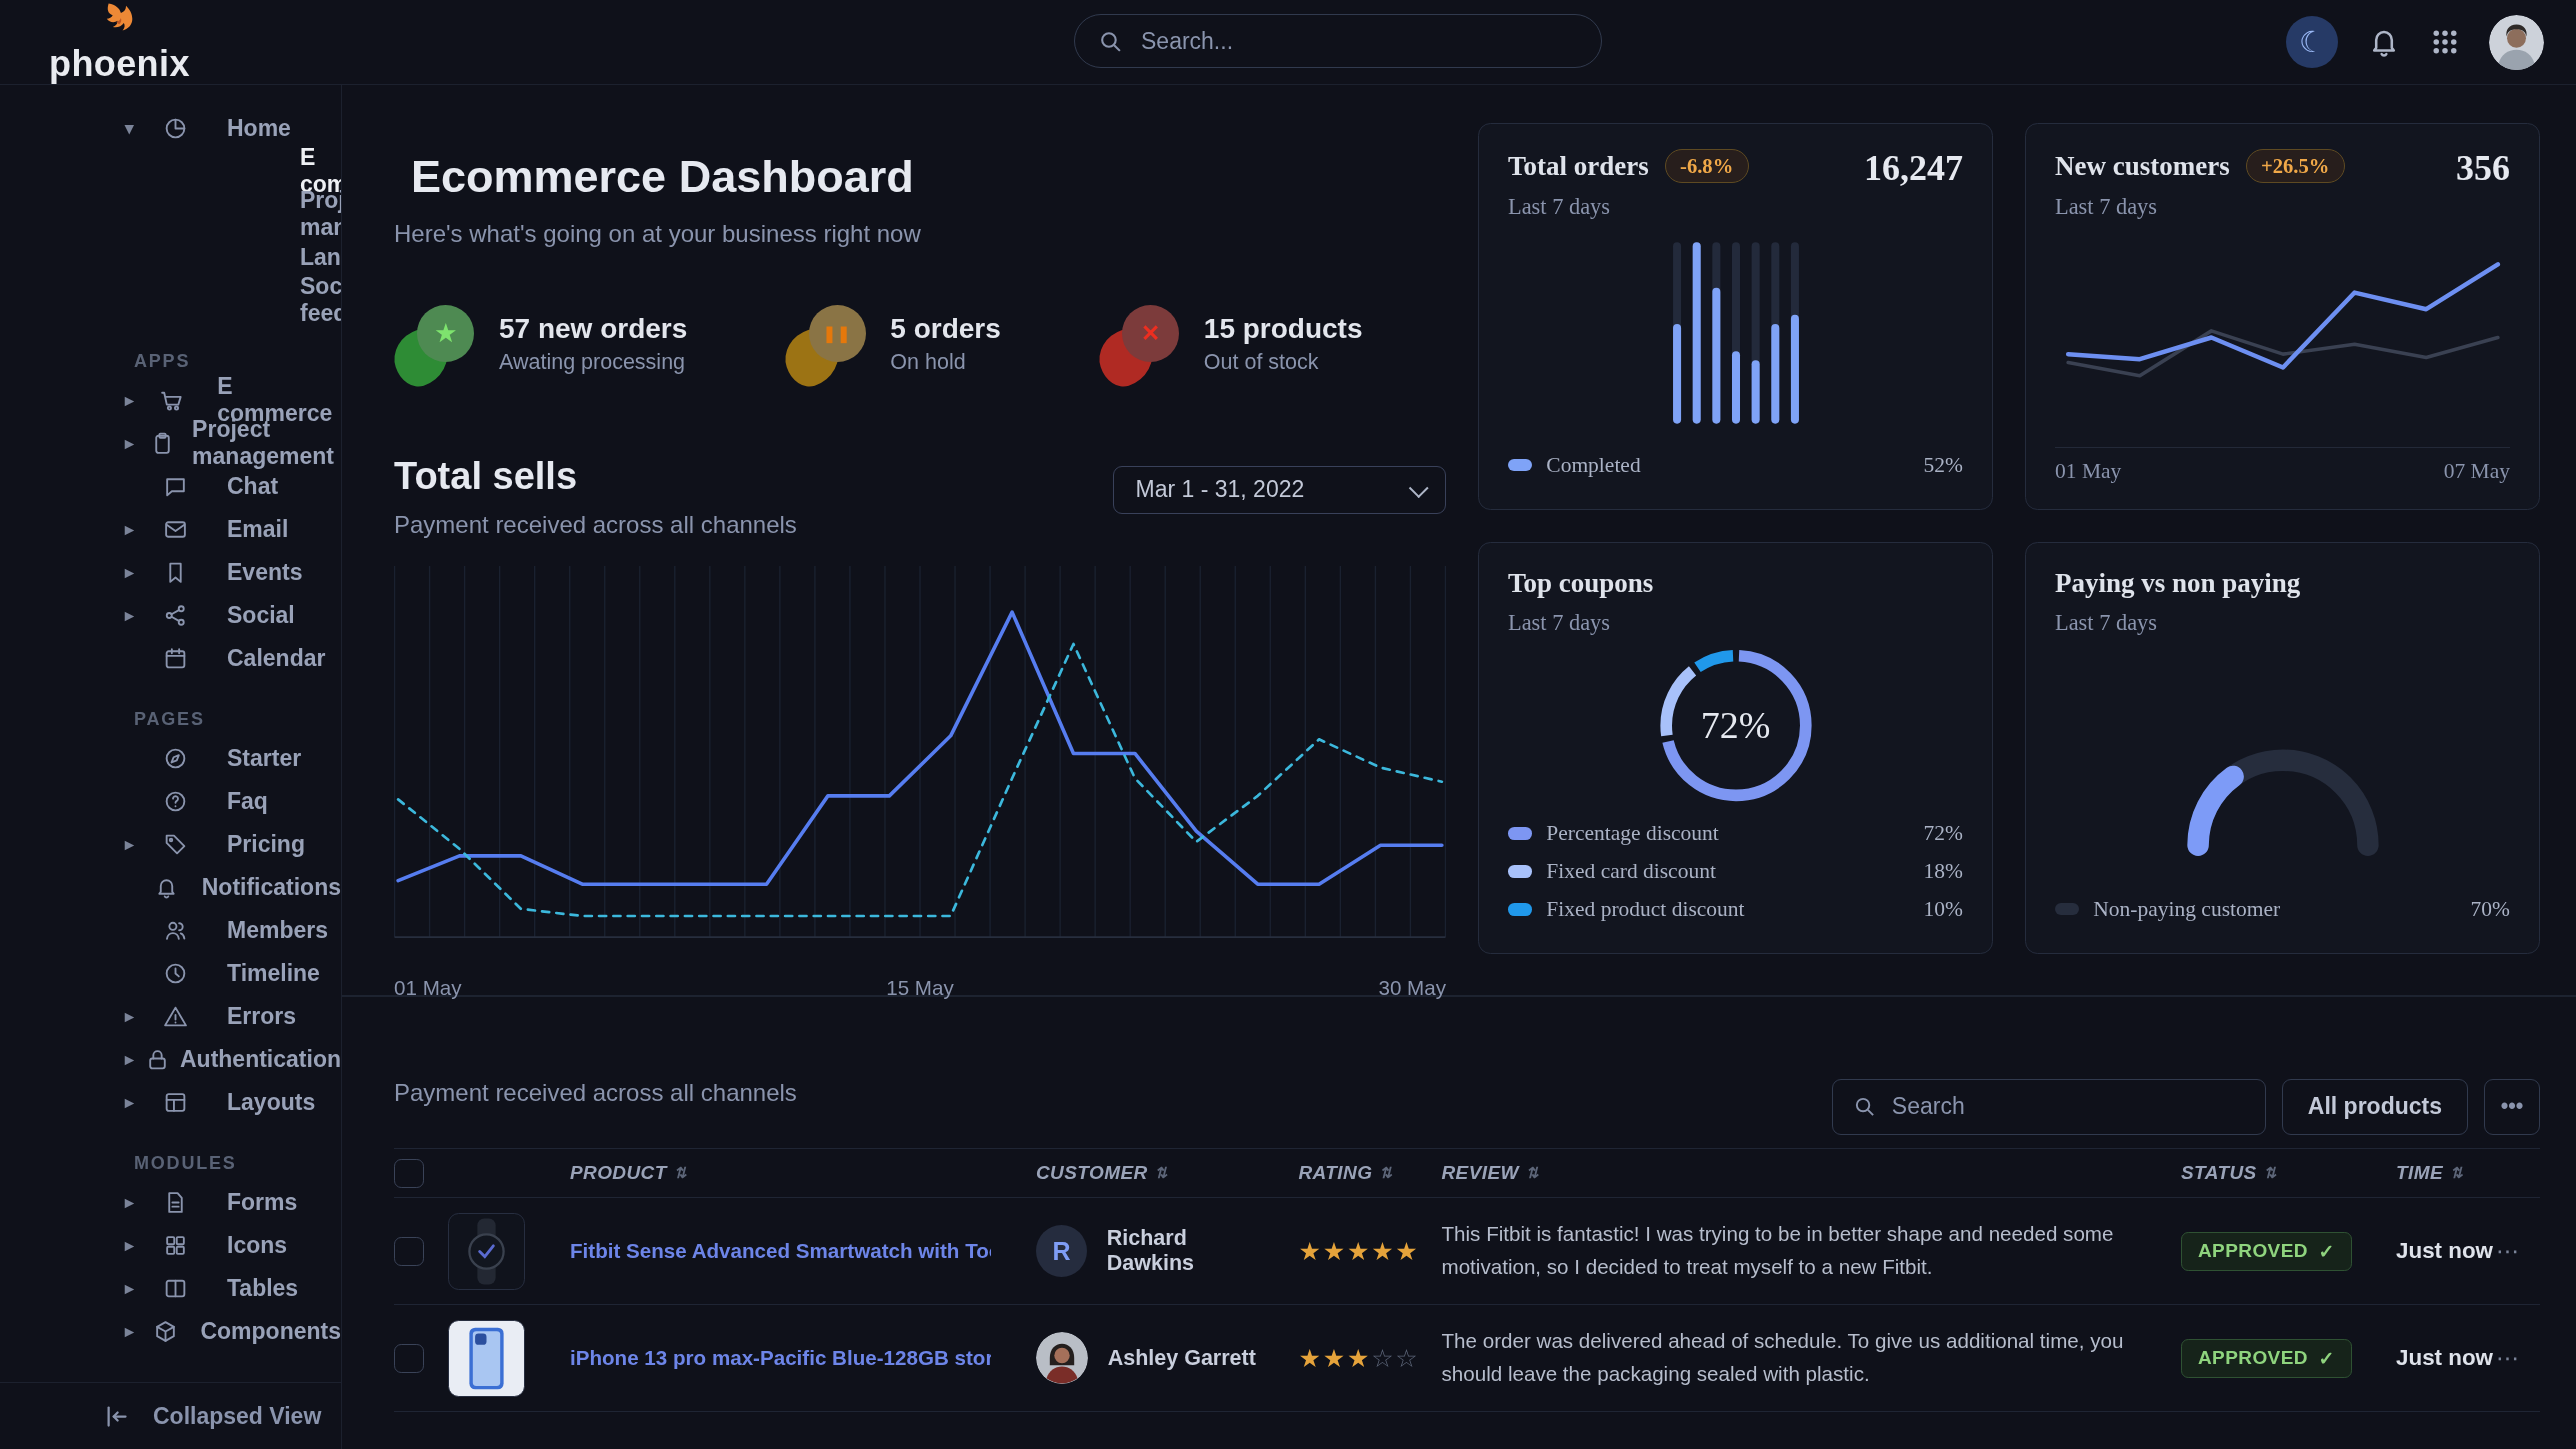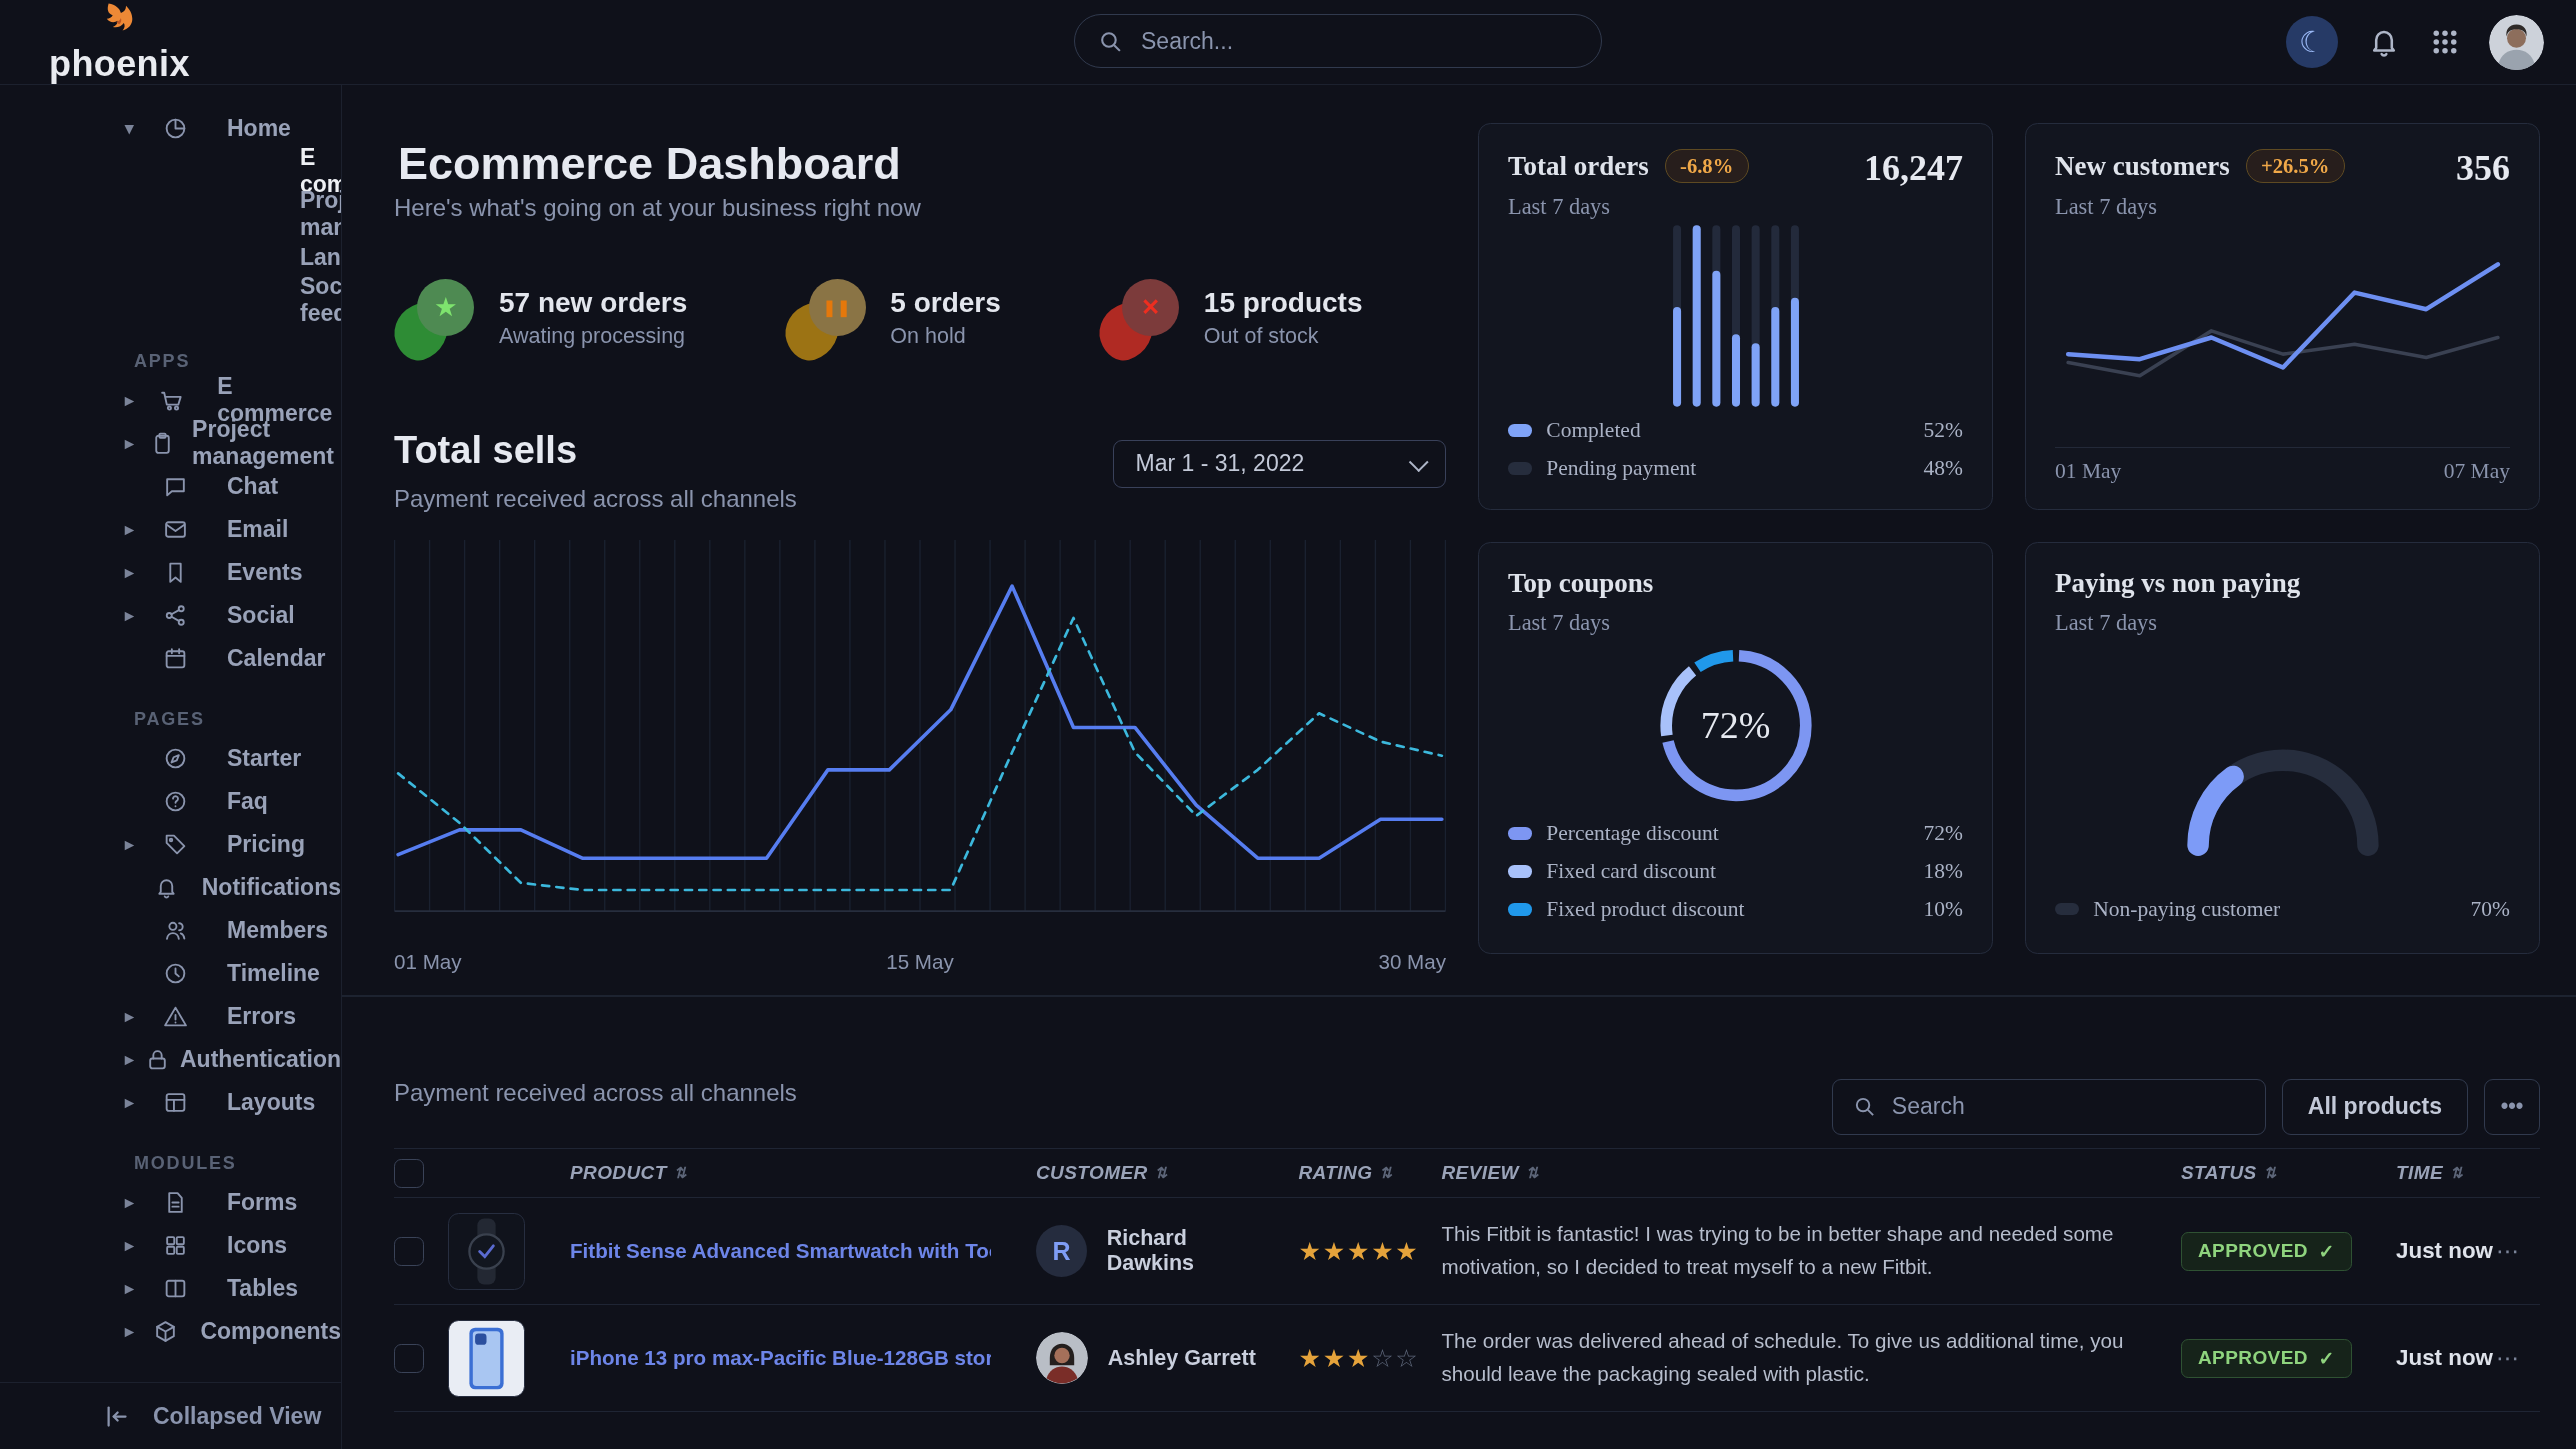--- a/index.html
+++ b/index.html
@@ -34,21 +34,21 @@
   .side-item .s-icon{width:64px;display:flex;align-items:center;color:#8a94ad;}
   .side-child{height:43px;display:flex;align-items:center;padding-left:300px;color:#99a2b8;
            font-size:23px;font-weight:600;cursor:pointer;}
   .side-child.active{color:#eef0f4;font-weight:700;}
   .side-footer{border-top:1.8px solid #1c212e;height:66px;display:flex;align-items:center;
            gap:23px;padding-left:103px;color:#8a94ad;font-size:23px;font-weight:600;cursor:pointer;}
   .content{flex:1;display:flex;flex-direction:column;overflow:hidden;}
   
   .dash{display:flex;gap:32px;padding:0 36px 0 52px;height:910px;box-sizing:border-box;}
   .left-col{width:1052px;padding-top:49px;box-sizing:border-box;}
-  .page-title{font-size:45px;font-weight:700;color:#e6e9f0;margin:4px;}
+  .page-title{font-size:45px;font-weight:700;color:#e6e9f0;margin:17px;}
   .page-sub{margin-top:4px;font-size:24px;color:#8a94ad;}
   .stats{display:flex;gap:98px;margin-top:55px;align-items:center;}
   .stat{display:flex;align-items:center;gap:23px;}
   .blob{width:82px;height:82px;position:relative;flex:0 0 auto;}
   .blob-back{position:absolute;left:0;bottom:0;width:55px;height:55px;
      border-radius:58% 42% 62% 38% / 52% 40% 60% 48%;transform:rotate(-18deg);}
   .blob-front{position:absolute;right:1.8px;top:1.8px;width:57px;height:57px;border-radius:50%;
      display:flex;align-items:center;justify-content:center;font-size:23px;font-weight:700;}
   .stat-v{font-size:28px;font-weight:700;color:#e3e6ed;}
   .stat-s{font-size:21.5px;color:#8a94ad;margin-top:5.4px;}
@@ -540,25 +540,20 @@
                   <rect x="309.5" y="6" width="9" height="203" rx="4.5" fill="#232a3b"></rect>
                   <rect x="309.5" y="87.2" width="9" height="121.8" rx="4.5" fill="#7fa3f7"></rect>
                 </svg>
             </div>
             <div class="legend" id="lg-orders">
                 <div class="legend-row">
                   <span class="sw" style="background:#7fa3f7"></span>
     <span class="lg-l">Completed</span>
     <span class="lg-v">52%</span>
                 </div>
-                <div class="legend-row">
-                  <span class="sw" style="background:#262d3d"></span>
-    <span class="lg-l">Pending payment</span>
-    <span class="lg-v">48%</span>
-                </div>
               </div>
           </section>
 
           <section class="card">
             <div class="card-head">
               <span class="card-title">New customers</span>
               <span class="badge">+26.5%</span>
             </div>
             <span class="card-value">356</span>
             <div class="card-period">Last 7 days</div>

